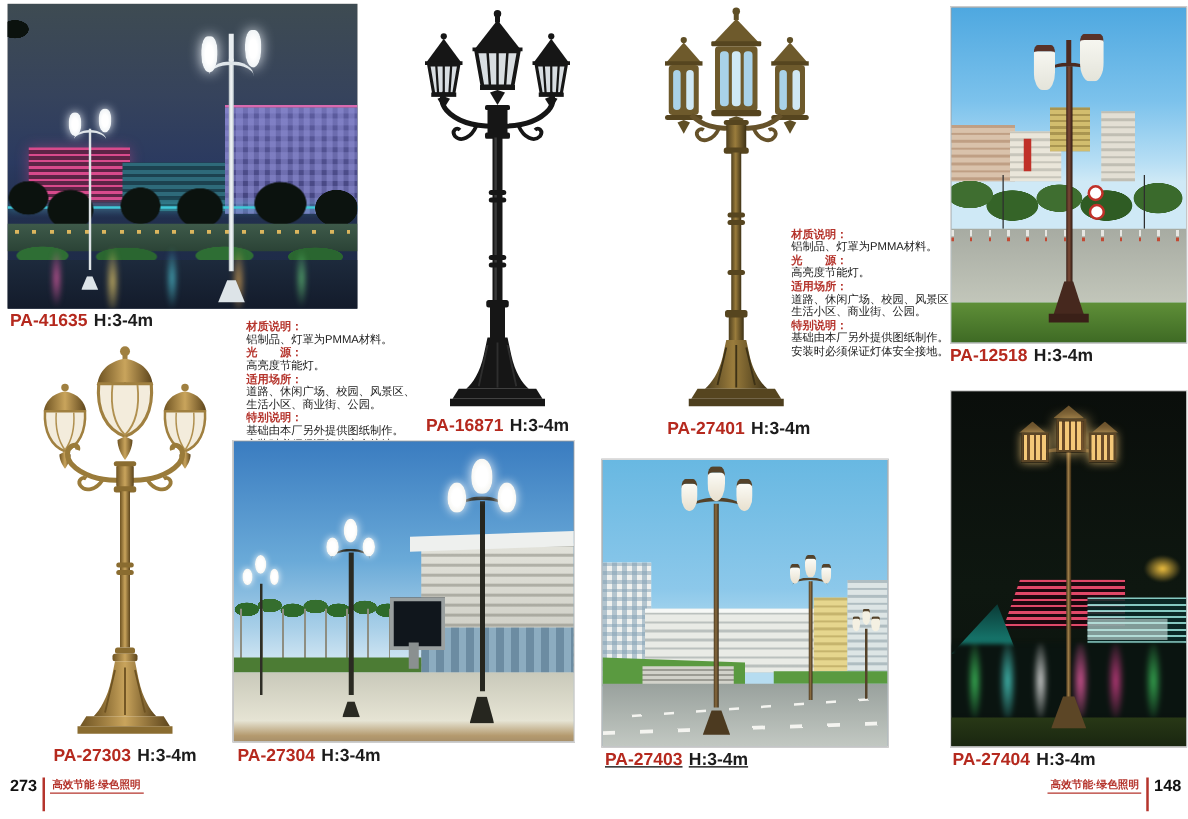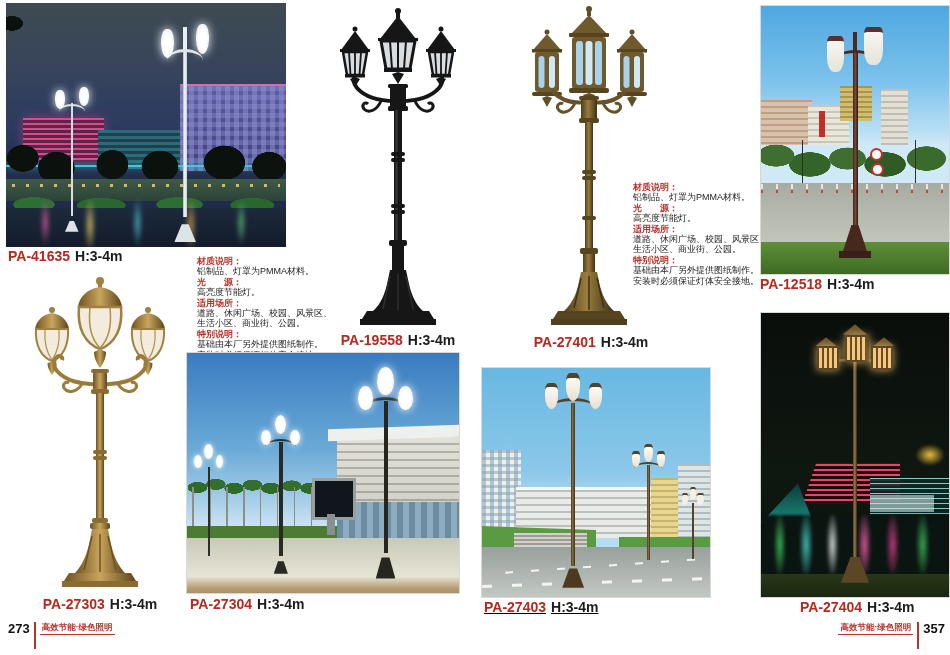--- a/index.html
+++ b/index.html
@@ -118,21 +118,21 @@
         <rect x="59" y="240" width="12" height="28"></rect>
           <rect x="56" y="236" width="18" height="6" rx="2"></rect>
         <path d="M57 266 H73 L76 280 C79 294 85 303 90 307 H40 C45 303 51 294 54 280 Z"></path>
         <path d="M57 272 L50 305 M65 270 L65 306 M73 272 L80 305" stroke="#2e2e2e" stroke-width="1.5" fill="none"></path>
         <polygon points="34,307 96,307 101,315 29,315"></polygon>
           <rect x="27" y="315" width="76" height="6"></rect>
       </g>
     </svg>
   </div>
   <div class="plabel center" style="left:325px;top:332px;width:146px;">
-    <span class="code">PA-19558</span><span class="ph">H:3-4m</span>
+    <span class="code">PA-16871</span><span class="ph">H:3-4m</span>
   </div>
 
   <div class="abs" style="left:527px;top:2px;width:125px;height:330px;">
     <svg viewBox="0 0 125 330" width="125" height="330">
       <defs>
         <linearGradient id="bz" x1="0" x2="1" y1="0" y2="0">
           <stop offset="0" stop-color="#4e3f1e"></stop>
             <stop offset=".45" stop-color="#9a7c3c"></stop>
             <stop offset="1" stop-color="#3e3216"></stop>
         </linearGradient>
@@ -371,28 +371,28 @@
       <div class="abs" style="left:33%;bottom:0;width:34%;height:10%;background:#5c4626;clip-path:polygon(34% 0,66% 0,100% 100%,0 100%);"></div>
       <div class="abs" style="left:10%;top:13%;width:80%;height:7%;border-top:3px solid #5c4626;border-radius:50% 50% 0 0;"></div>
       <div class="abs" style="left:35%;top:0;width:30%;height:4%;background:#6a522c;clip-path:polygon(50% 0,100% 100%,0 100%);"></div>
       <div class="abs" style="left:38%;top:4%;width:24%;height:9%;background:repeating-linear-gradient(90deg,#f4c878 0 3px,#6a4a28 3px 5px);border:2px solid #5c4626;box-shadow:0 0 10px rgba(244,200,120,.8);"></div>
       <div class="abs" style="left:2%;top:5%;width:26%;height:3.5%;background:#6a522c;clip-path:polygon(50% 0,100% 100%,0 100%);"></div>
       <div class="abs" style="left:4%;top:8.5%;width:22%;height:7.5%;background:repeating-linear-gradient(90deg,#f4c878 0 3px,#6a4a28 3px 5px);border:2px solid #5c4626;box-shadow:0 0 8px rgba(244,200,120,.8);"></div>
       <div class="abs" style="right:2%;top:5%;width:26%;height:3.5%;background:#6a522c;clip-path:polygon(50% 0,100% 100%,0 100%);"></div>
       <div class="abs" style="right:4%;top:8.5%;width:22%;height:7.5%;background:repeating-linear-gradient(90deg,#f4c878 0 3px,#6a4a28 3px 5px);border:2px solid #5c4626;box-shadow:0 0 8px rgba(244,200,120,.8);"></div>
     </div>
   </div>
-  <div class="plabel" style="left:800px;top:599px;">
+  <div class="plabel" style="left:762px;top:599px;">
     <span class="code">PA-27404</span><span class="ph">H:3-4m</span>
   </div>
 
   <div class="footer" style="left:8px;top:622px;">
     <span class="pnum">273</span>
     <span class="fbar"></span>
     <span class="fslogan">高效节能·绿色照明</span>
   </div>
   <div class="footer" style="right:5px;top:622px;">
     <span class="fslogan">高效节能·绿色照明</span>
     <span class="fbar"></span>
-    <span class="pnum">357</span>
+    <span class="pnum">148</span>
   </div>
 
 </div>
 
 </body></html>

